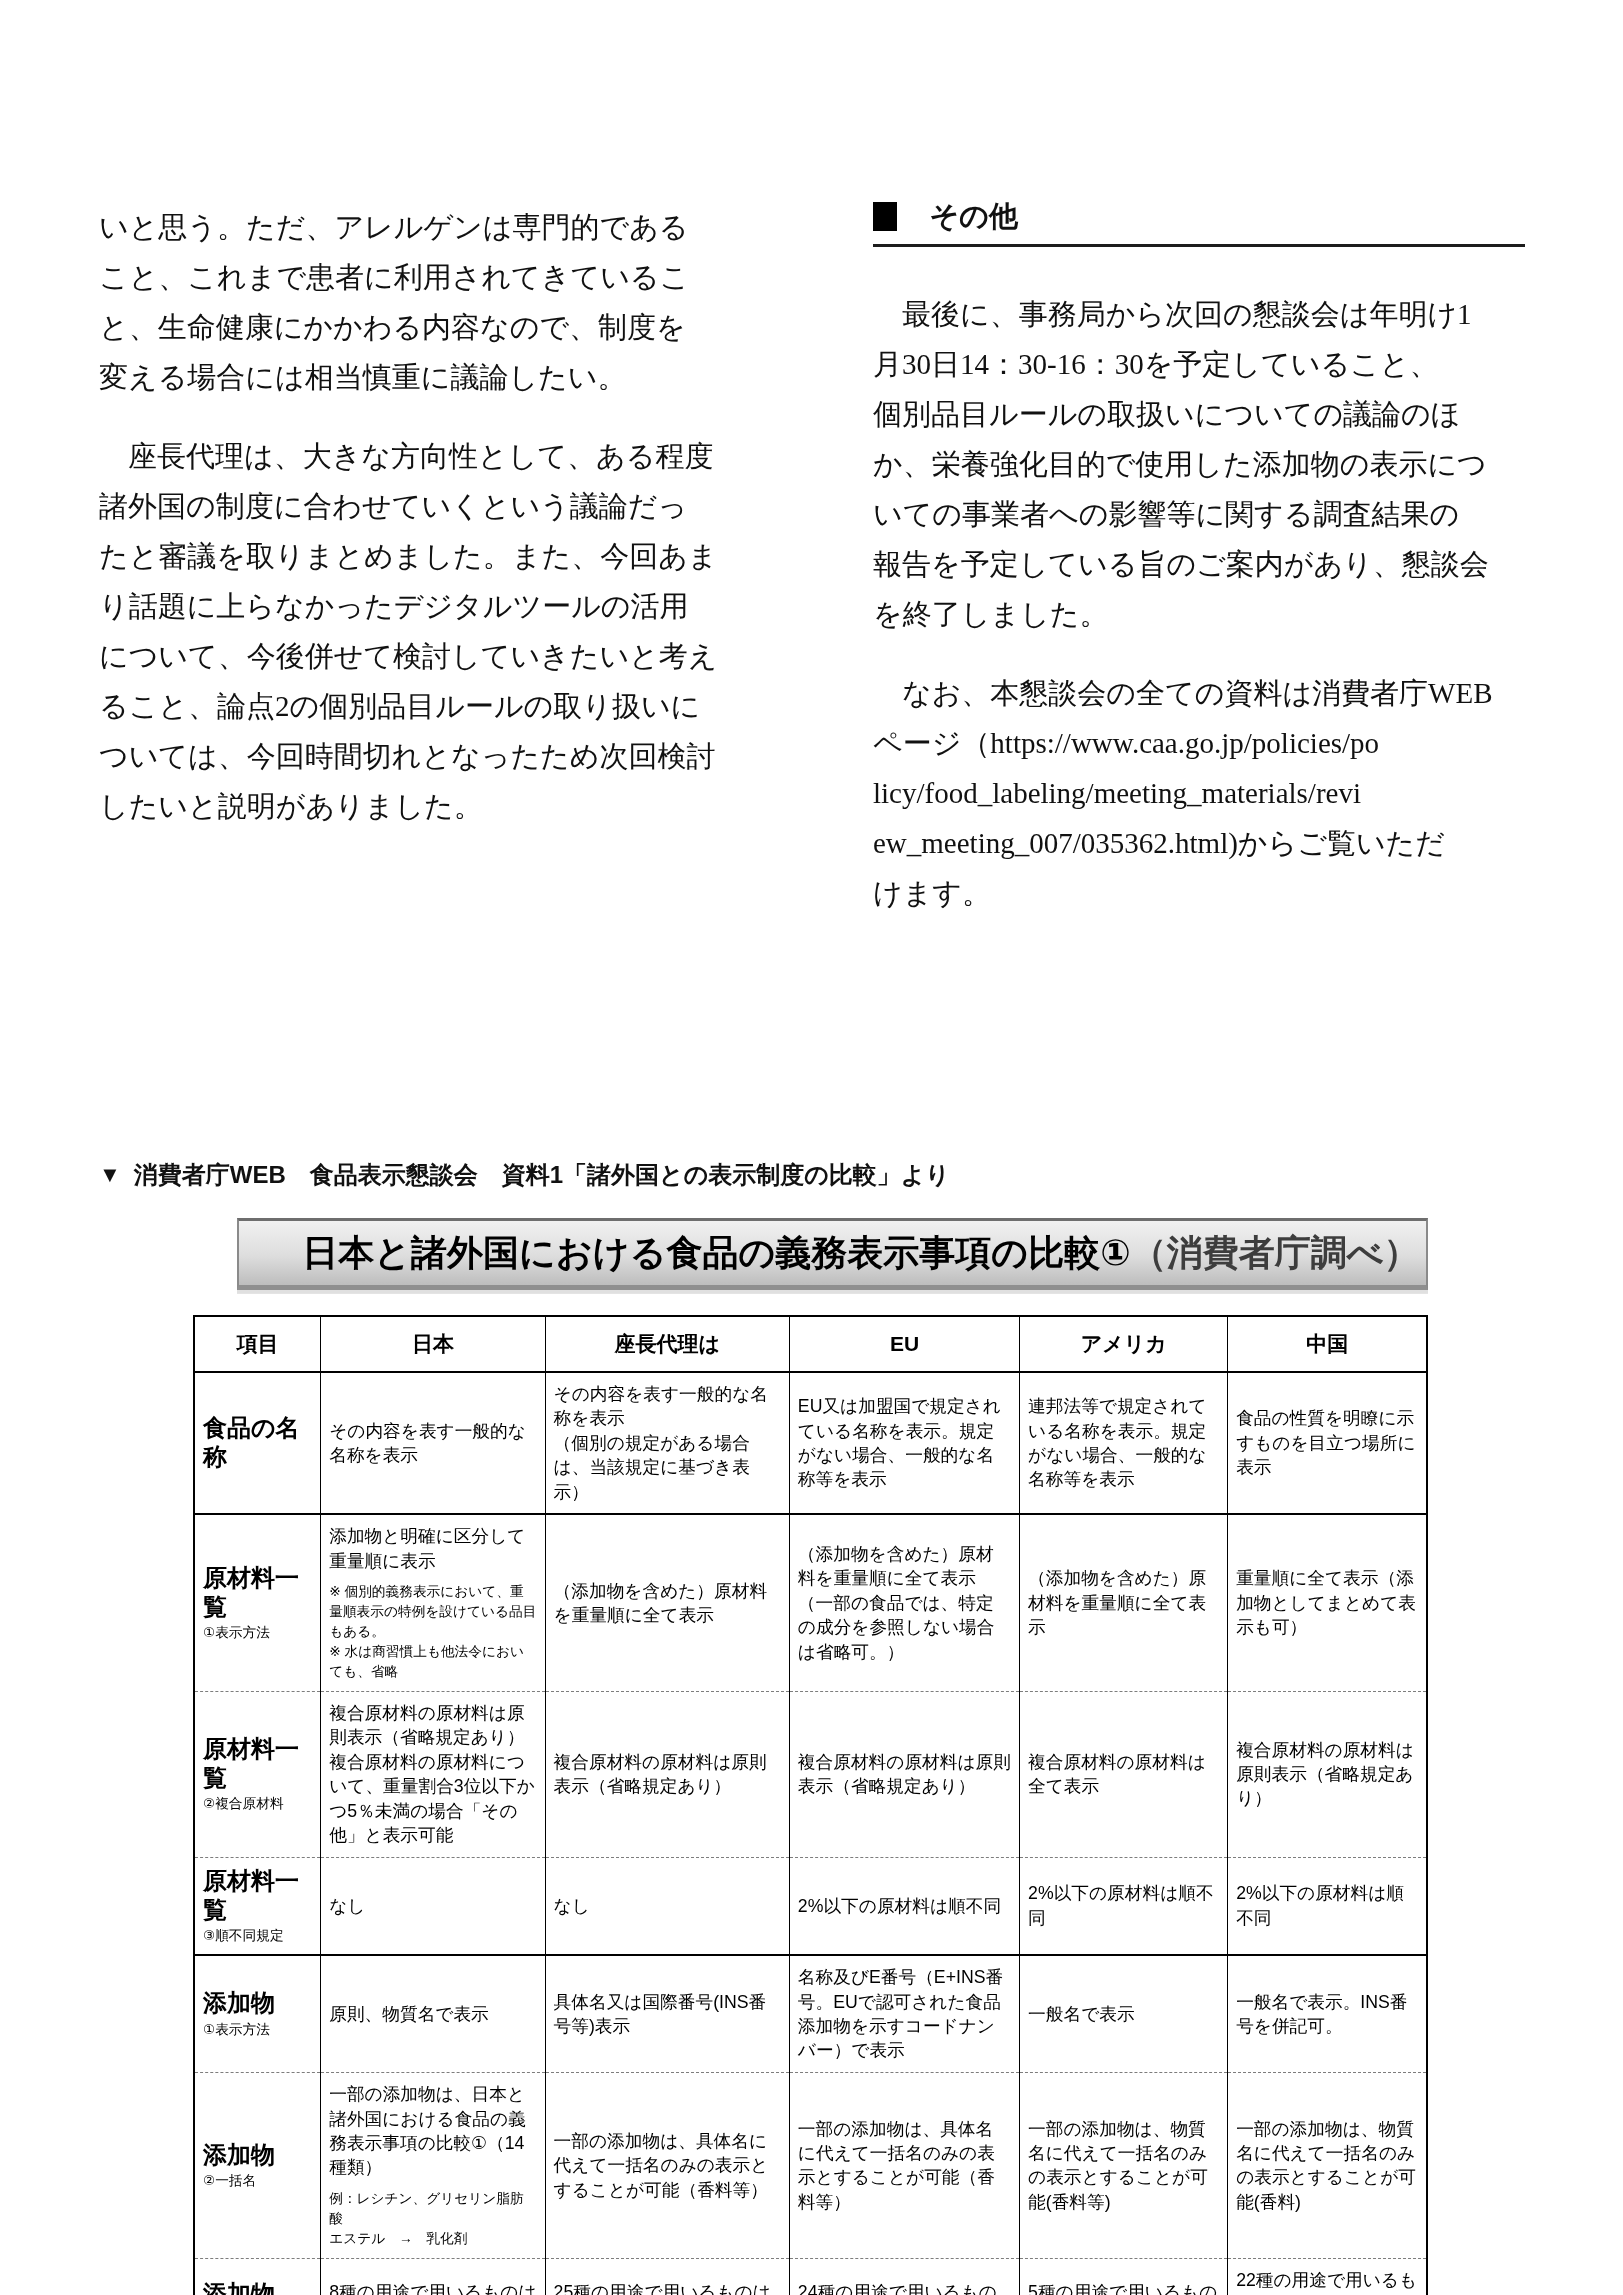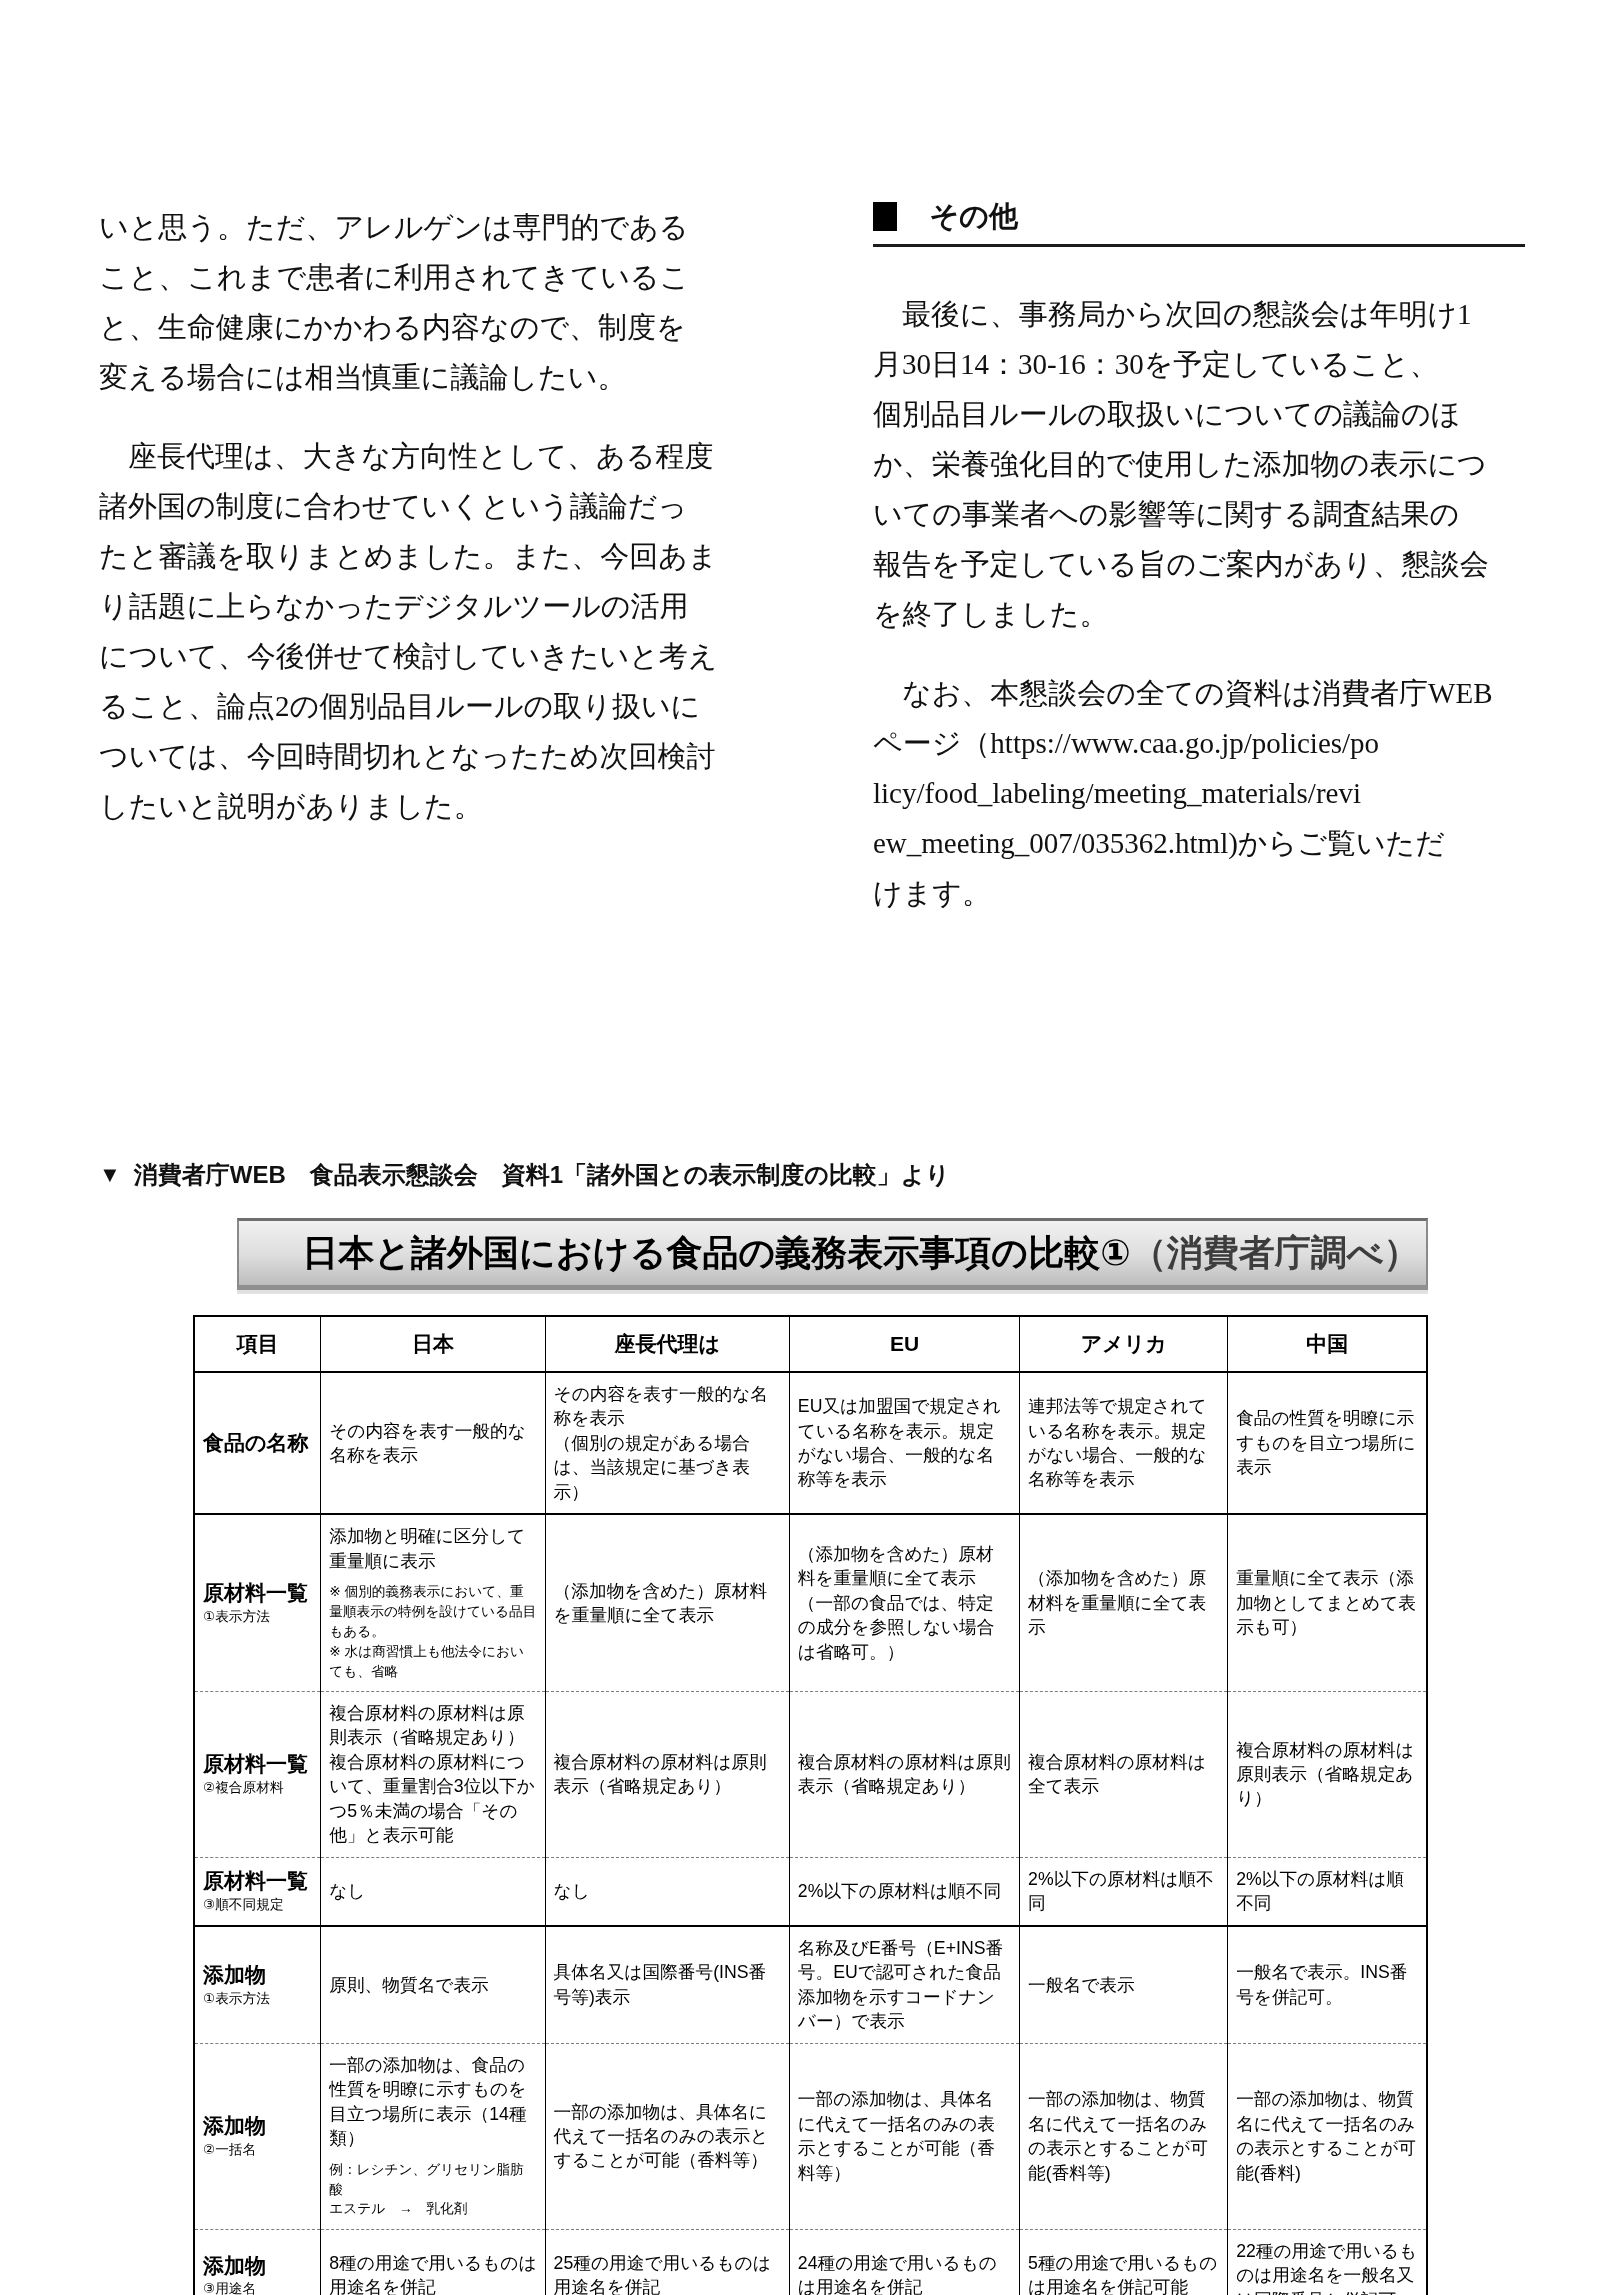--- a/index.html
+++ b/index.html
@@ -39,21 +39,21 @@
   table.cmp th+th, table.cmp td+td{border-left:1.3px solid #000;}
   table.cmp th:nth-child(1), table.cmp td:nth-child(1){width:9.9%;}
   table.cmp th:nth-child(2), table.cmp td:nth-child(2){width:18.3%;}
   table.cmp th:nth-child(3), table.cmp td:nth-child(3){width:20.0%;}
   table.cmp th:nth-child(4), table.cmp td:nth-child(4){width:18.8%;}
   table.cmp th:nth-child(5), table.cmp td:nth-child(5){width:16.9%;}
   table.cmp th:nth-child(6), table.cmp td:nth-child(6){width:16.1%;}
   tbody tr.sep-solid td{border-top:2px solid #000;}
   tbody tr.sep-dashed td{border-top:1.3px dashed #7d7d7d;}
   td.item{text-align:center;}
-  .item-name{font-weight:bold;font-size:21px;line-height:1.2;}
+  .item-name{font-weight:bold;font-size:24px;line-height:1.2;}
   .item-sub{font-size:13.7px;line-height:1.3;margin-top:2.6px;}
   .cell-text{white-space:pre-line;}
   .cell-note{font-size:13.7px;line-height:1.45;margin-top:9px;white-space:pre-line;}
   td.center{text-align:center;}
 </style>
 </head>
 <body>
 
 <div class="page">
 
@@ -220,21 +220,21 @@
             <td>
               <div class="cell-text">一般名で表示。INS番号を併記可。</div>
             </td>
           </tr>
           <tr class="sep-dashed">
             <td class="item">
               <div class="item-name">添加物</div>
               <div class="item-sub">②一括名</div>
             </td>
             <td>
-              <div class="cell-text">一部の添加物は、食品の性質を明瞭に示すものを目立つ場所に表示（14種類）</div>
+              <div class="cell-text">一部の添加物は、日本と諸外国における食品の義務表示事項の比較①（14種類）</div>
               <div class="cell-note">例：レシチン、グリセリン脂肪酸
 エステル　→　乳化剤</div>
             </td>
             <td>
               <div class="cell-text">一部の添加物は、具体名に代えて一括名のみの表示とすることが可能（香料等）</div>
             </td>
             <td>
               <div class="cell-text">一部の添加物は、具体名に代えて一括名のみの表示とすることが可能（香料等）</div>
             </td>
             <td>

